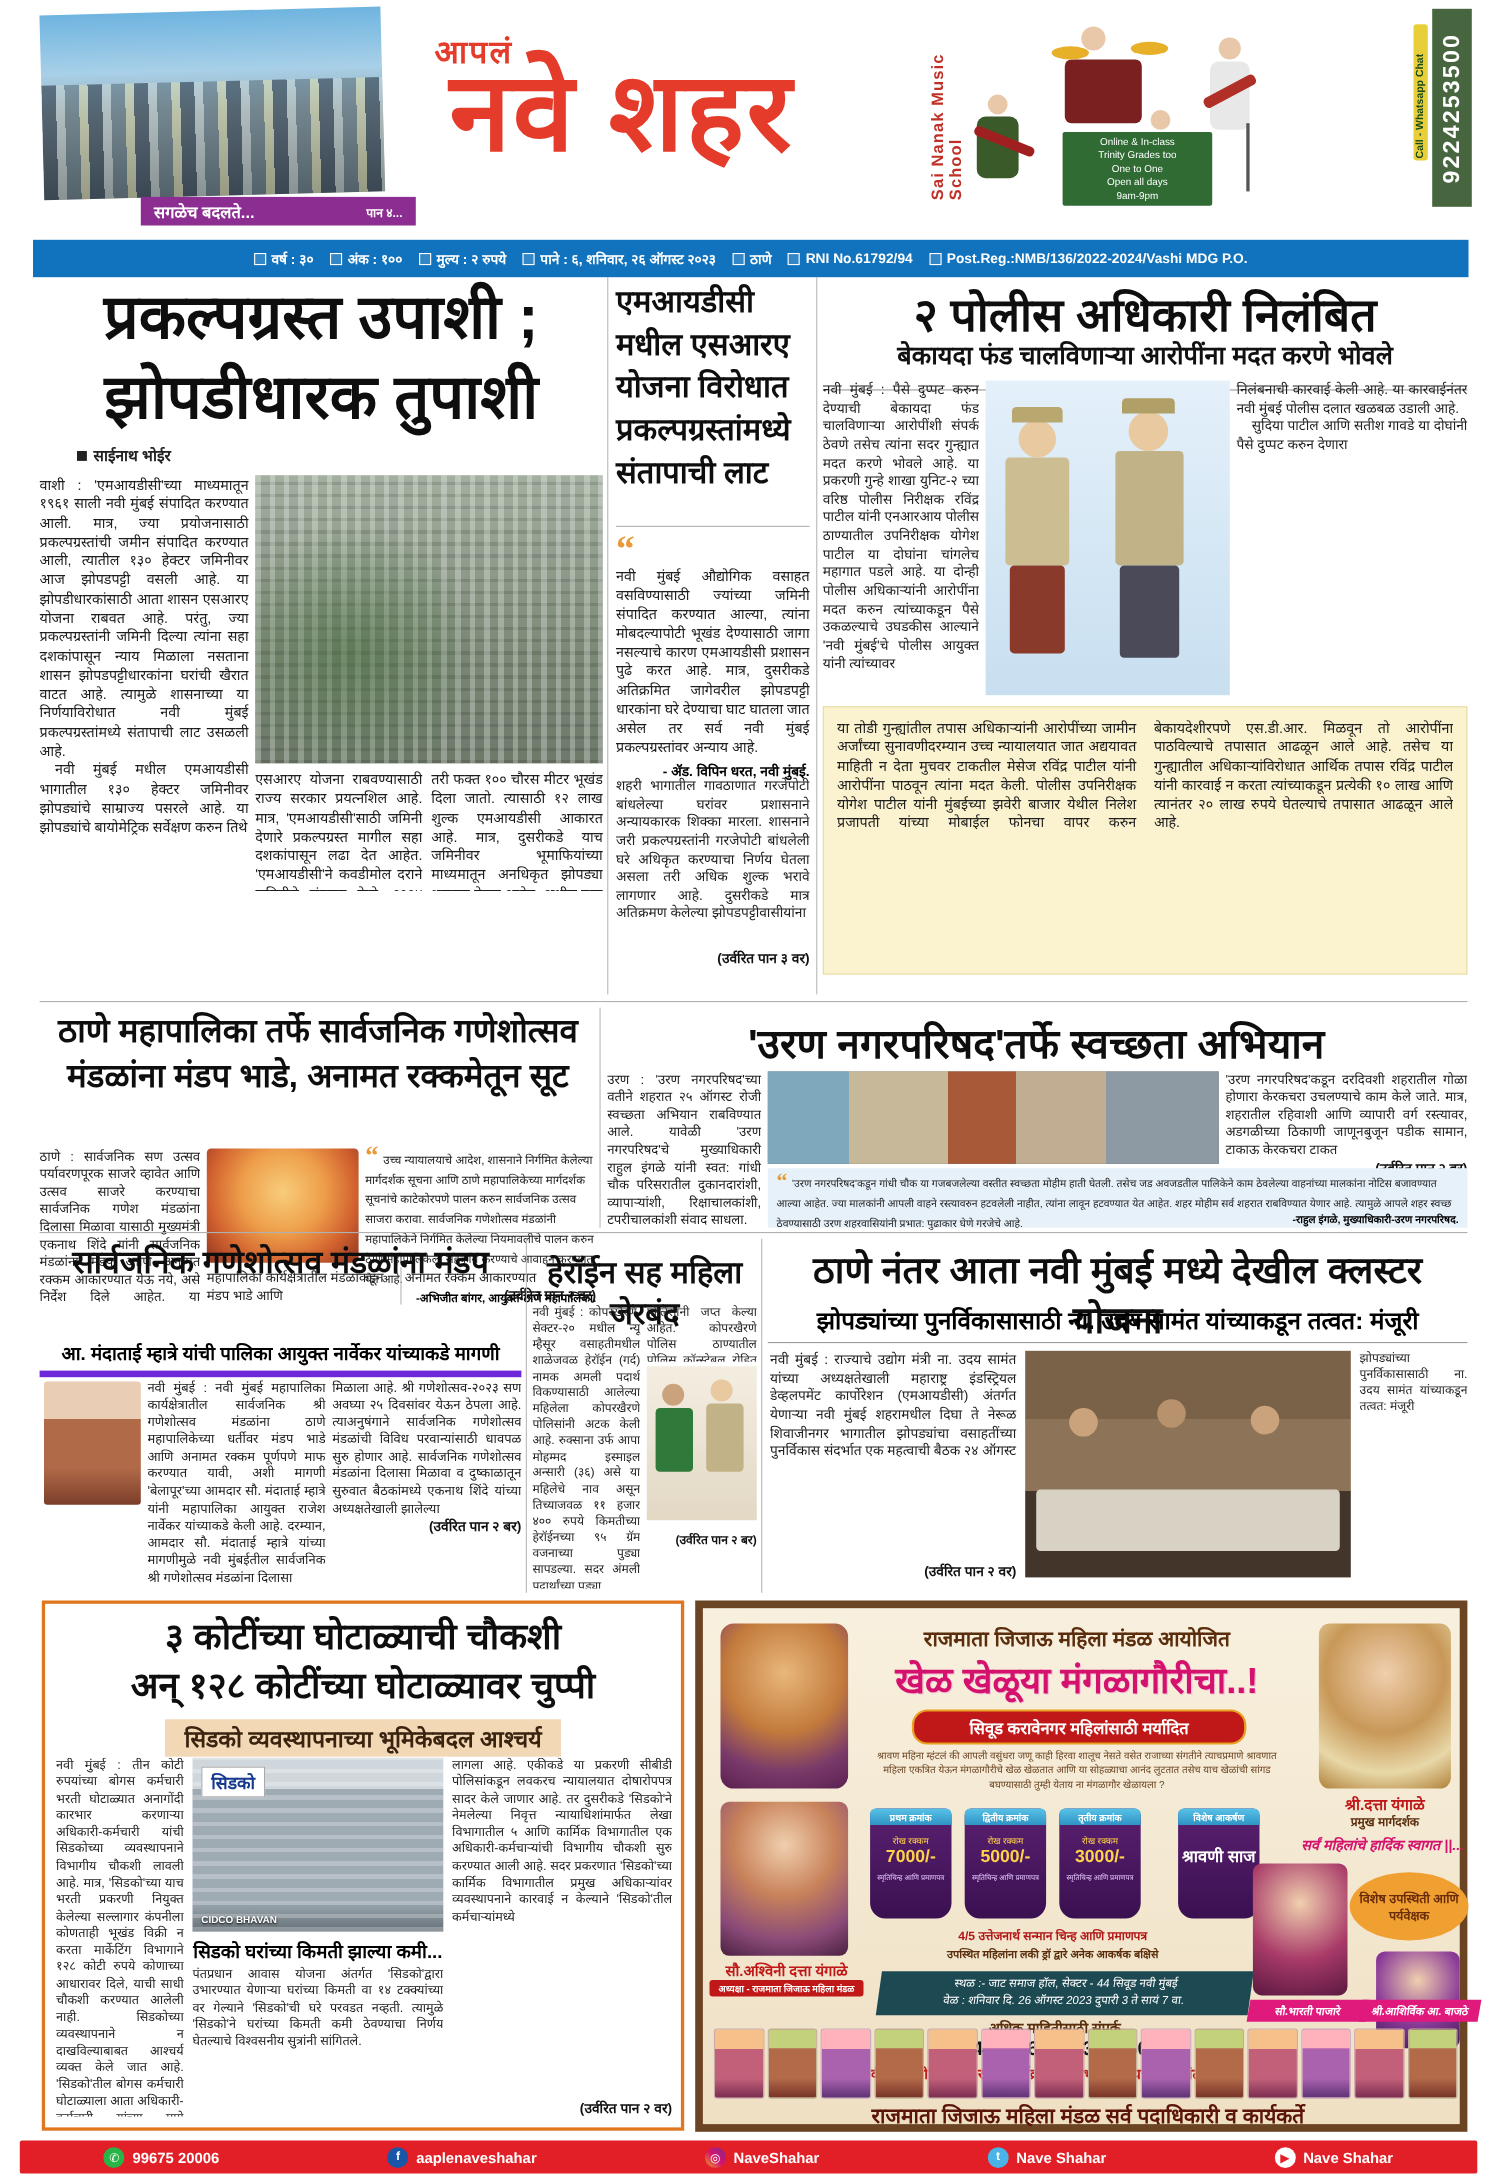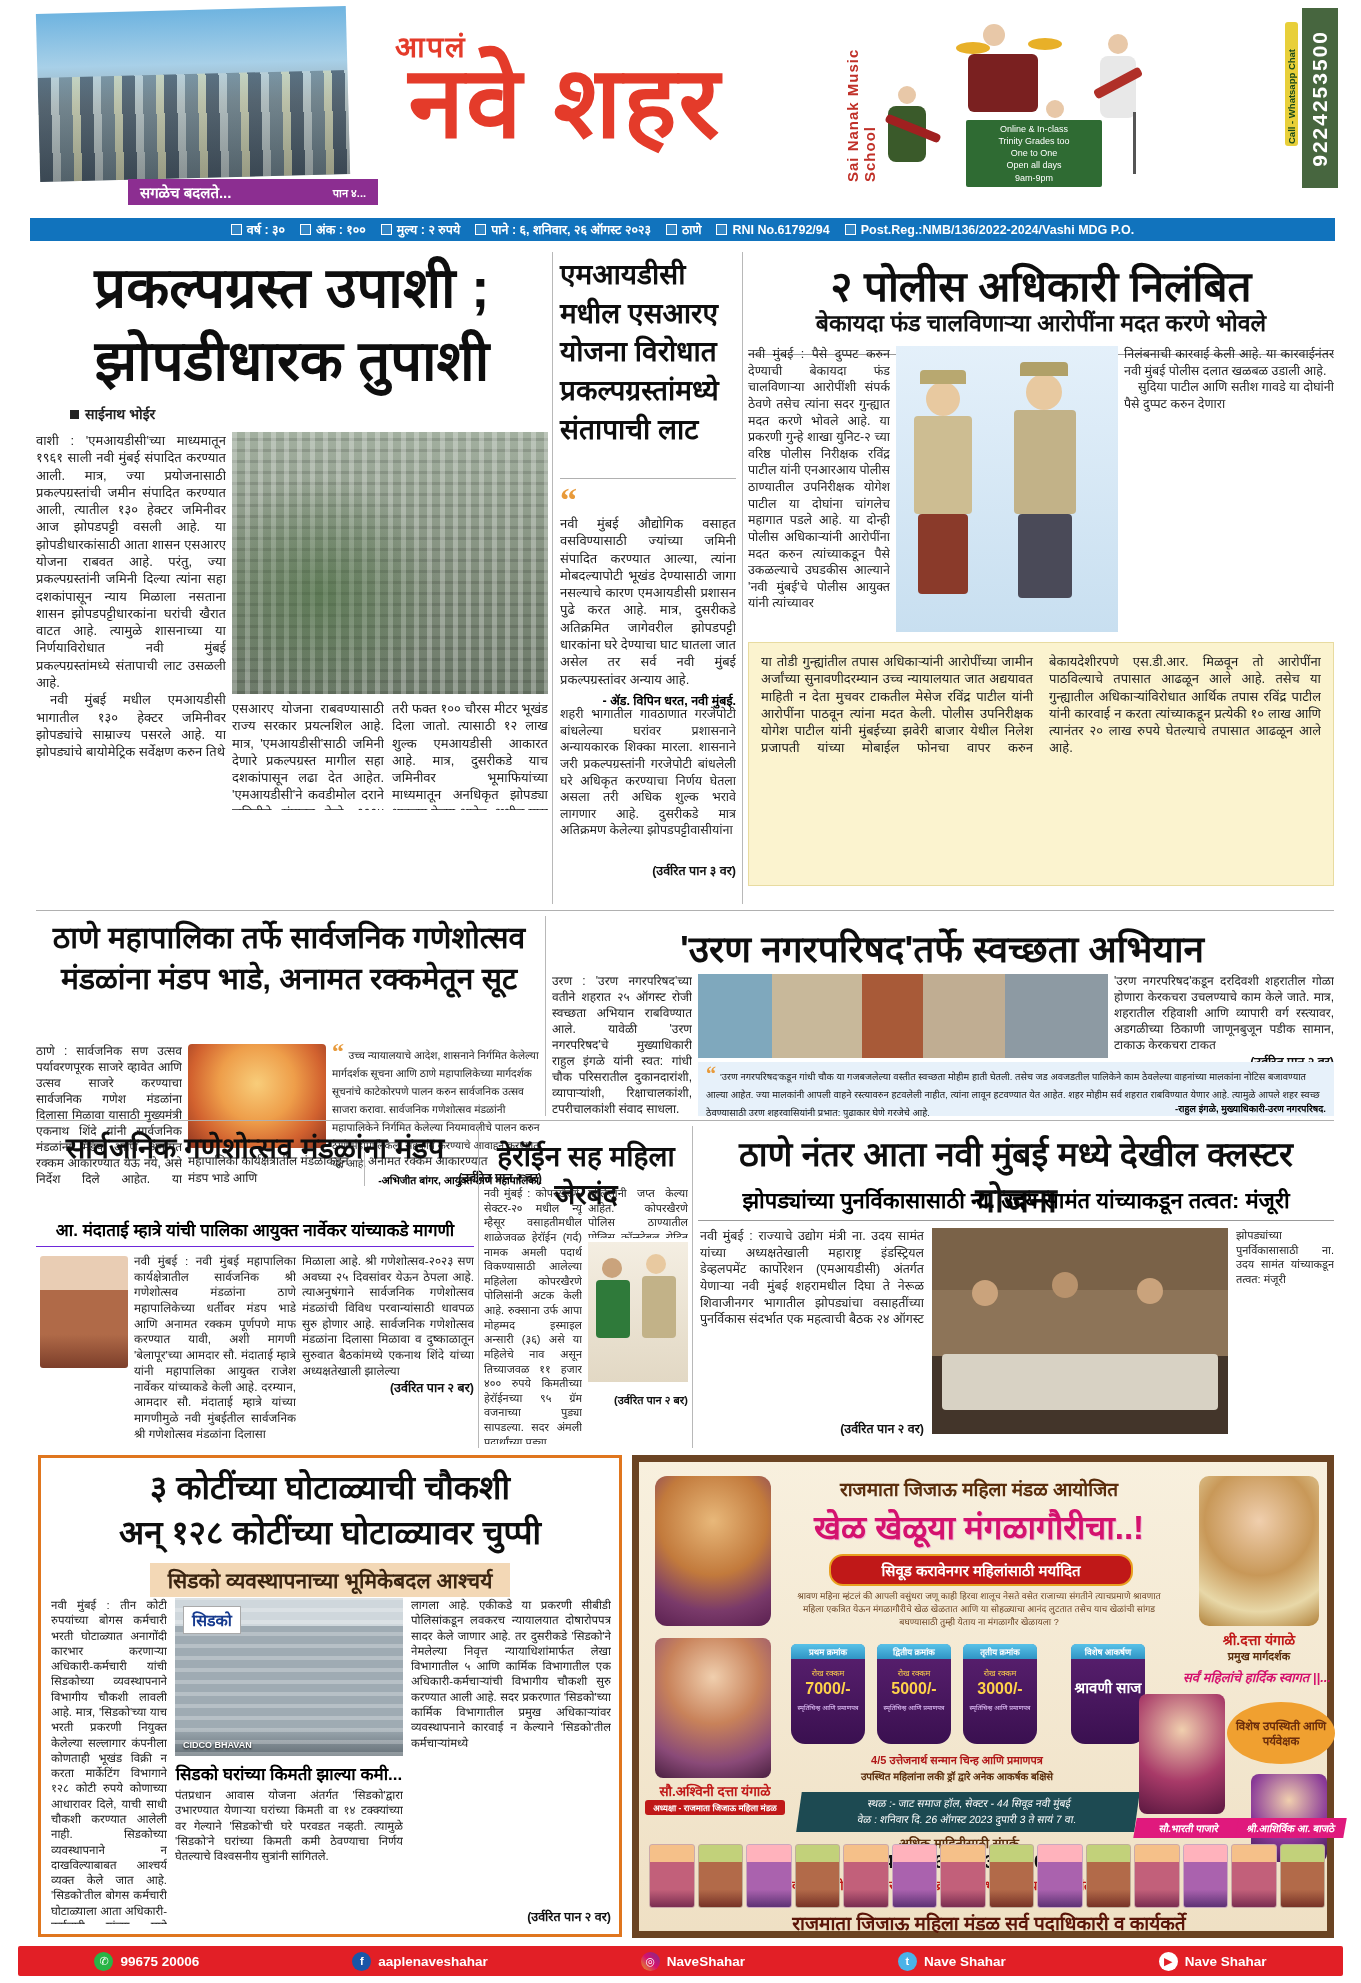--- a/index.html
+++ b/index.html
@@ -98,21 +98,21 @@
       <div>One to One</div>
       <div>Open all days</div>
       <div>9am-9pm</div>
     </div>
     <div class="abs vtext" style="right:40px;top:14px;height:120px;background:#e8cf3a;color:#1a4a1a;font-size:9.5px;font-weight:bold;padding:2px 1px;border-radius:3px;">Call - Whatsapp Chat</div>
     <div class="abs phone-strip" style="right:0;top:0;width:36px;height:180px;">
       <span class="vtext" style="font-size:21px;font-weight:800;letter-spacing:2px;">9224253500</span>
     </div>
   </div>
 
-  <div class="abs infobar" style="left:30px;top:218px;width:1305px;height:23px;">
+  <div class="abs infobar" style="left:30px;top:218px;width:1305px;height:34px;">
     <span class="it">
         <span class="ibox"></span>
         <span>वर्ष : ३०</span>
       </span>
     <span class="it">
         <span class="ibox"></span>
         <span>अंक : १००</span>
       </span>
     <span class="it">
         <span class="ibox"></span>
@@ -216,21 +216,21 @@
     <span class="quote-mark" style="font-size:20px;float:left;margin-right:4px;">“</span>
     <span class="body-txt" style="font-size:9.5px;line-height:1.25;display:inline;">'उरण नगरपरिषद'कडून गांधी चौक या गजबजलेल्या वस्तीत स्वच्छता मोहीम हाती घेतली. तसेच जड अवजडतील पालिकेने काम ठेवलेल्या वाहनांच्या मालकांना नोटिस बजावण्यात आल्या आहेत. ज्या मालकांनी आपली वाहने रस्त्यावरुन हटवलेली नाहीत, त्यांना लावून हटवण्यात येत आहेत. शहर मोहीम सर्व शहरात राबविण्यात येणार आहे. त्यामुळे आपले शहर स्वच्छ ठेवण्यासाठी उरण शहरवासियांनी प्रभात: पुढाकार घेणे गरजेचे आहे.</span>
     <span style="font-size:9.5px;font-weight:bold;float:right;">-राहुल इंगळे, मुख्याधिकारी-उरण नगरपरिषद.</span>
   </div>
 
   <div class="hrline" style="left:36px;top:1120px;width:1298px;"></div>
 
   <div class="abs hl center" style="left:36px;top:1128px;width:438px;font-size:29px;line-height:1.4;">
     <div>सार्वजनिक गणेशोत्सव मंडळांना मंडप</div>
   </div>
-  <div class="abs" style="left:36px;top:1218px;width:438px;text-align:center;font-size:17px;font-weight:bold;border-bottom:1px solid #6d28d9;padding-bottom:5px;">आ. मंदाताई म्हात्रे यांची पालिका आयुक्त नार्वेकर यांच्याकडे मागणी</div>
+  <div class="abs" style="left:36px;top:1218px;width:438px;text-align:center;font-size:17px;font-weight:bold;border-bottom:6px solid #6d28d9;padding-bottom:5px;">आ. मंदाताई म्हात्रे यांची पालिका आयुक्त नार्वेकर यांच्याकडे मागणी</div>
   <div class="abs ph portrait-w" style="left:40px;top:1256px;width:88px;height:112px;"></div>
   <div class="abs body-txt" style="left:134px;top:1254px;width:162px;height:192px;font-size:11.8px;">नवी मुंबई : नवी मुंबई महापालिका कार्यक्षेत्रातील सार्वजनिक श्री गणेशोत्सव मंडळांना ठाणे महापालिकेच्या धर्तीवर मंडप भाडे आणि अनामत रक्कम पूर्णपणे माफ करण्यात यावी, अशी मागणी 'बेलापूर'च्या आमदार सौ. मंदाताई म्हात्रे यांनी महापालिका आयुक्त राजेश नार्वेकर यांच्याकडे केली आहे. दरम्यान, आमदार सौ. मंदाताई म्हात्रे यांच्या मागणीमुळे नवी मुंबईतील सार्वजनिक श्री गणेशोत्सव मंडळांना दिलासा</div>
   <div class="abs body-txt" style="left:302px;top:1254px;width:172px;height:192px;font-size:11.8px;">
     <span>मिळाला आहे. श्री गणेशोत्सव-२०२३ सण अवघ्या २५ दिवसांवर येऊन ठेपला आहे. त्याअनुषंगाने सार्वजनिक गणेशोत्सव मंडळांची विविध परवान्यांसाठी धावपळ सुरु होणार आहे. सार्वजनिक गणेशोत्सव मंडळांना दिलासा मिळावा व दुष्काळातून सुरुवात बैठकांमध्ये एकनाथ शिंदे यांच्या अध्यक्षतेखाली झालेल्या</span>
     <div class="cont">(उर्वरित पान २ बर)</div>
   </div>
 
   <div class="vr" style="left:478px;top:1126px;height:322px;"></div>
   <div class="abs hl center" style="left:482px;top:1136px;width:208px;font-size:28px;">हेरॉईन सह महिला जेरबंद</div>
   <div class="abs body-txt" style="left:484px;top:1186px;width:98px;height:258px;font-size:11px;">नवी मुंबई : कोपरखैरणे, सेक्टर-२० मधील न्यू म्हैसूर वसाहतीमधील शाळेजवळ हेरॉईन (गर्द) नामक अमली पदार्थ विकण्यासाठी आलेल्या महिलेला कोपरखैरणे पोलिसांनी अटक केली आहे. रुक्साना उर्फ आपा मोहम्मद इस्माइल अन्सारी (३६) असे या महिलेचे नाव असून तिच्याजवळ ११ हजार ४०० रुपये किमतीच्या हेरॉईनच्या ९५ ग्रॅम वजनाच्या पुड्या सापडल्या. सदर अंमली पदार्थांच्या पुड्या</div>

